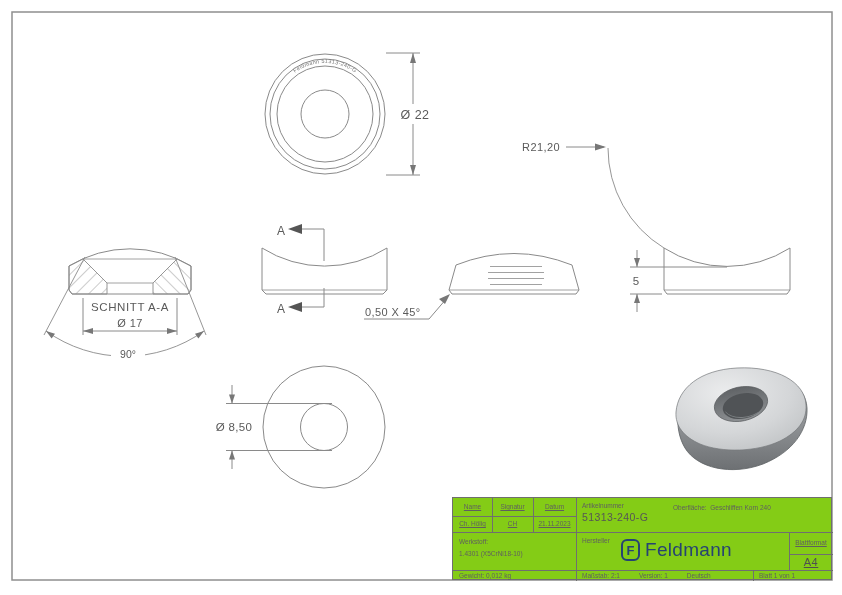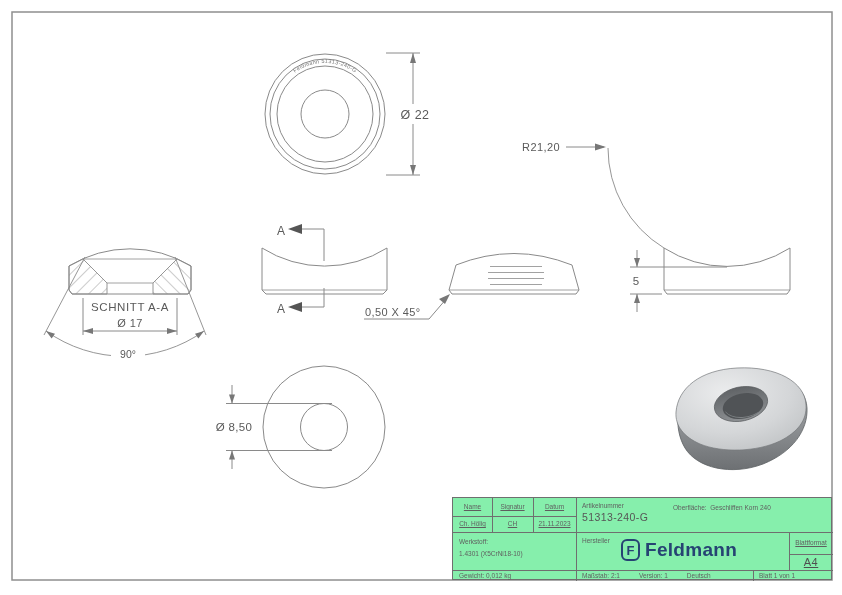--- a/index.html
+++ b/index.html
@@ -1,32 +1,32 @@
 <!DOCTYPE html>
 <html><head>
 <meta charset="utf-8">
 <style>
   html,body{margin:0;padding:0;background:#fff;}
   #page{position:relative;width:842px;height:595px;background:#ffffff;overflow:hidden;
         font-family:"Liberation Sans",sans-serif;}
   #drawing{position:absolute;left:0;top:0;}
   
   #titleblock{position:absolute;left:452px;top:497px;width:380px;height:83px;
-              border:1.2px solid #6f6f6f;box-sizing:border-box;background:#86efac;color:#5f5f5f;}
+              border:1.2px solid #6f6f6f;box-sizing:border-box;background:#84cc16;color:#5f5f5f;}
   .tbl-v{position:absolute;width:1px;background:#6f6f6f;}
   .tbl-h{position:absolute;height:1px;background:#6f6f6f;}
   .tbl-txt{position:absolute;font-size:6.5px;line-height:1;white-space:nowrap;color:#5f5f5f;}
   .ctr{text-align:center;text-decoration:underline;}
   .artnum{font-size:10.5px;letter-spacing:0.4px;color:#565656;}
   .a4{font-size:11px;letter-spacing:0.5px;color:#4f4f4f;}
   #logo{position:absolute;left:168px;top:41px;display:flex;align-items:center;gap:5px;}
   #logo .licon{width:19px;height:22px;border:2.6px solid #264373;border-radius:6px;
                display:flex;align-items:center;justify-content:center;
                font-weight:bold;font-size:13px;color:#264373;box-sizing:border-box;}
-  #logo .ltxt{font-weight:bold;font-size:19px;color:#264373;letter-spacing:0.3px;}
+  #logo .ltxt{font-weight:normal;font-size:19px;color:#264373;letter-spacing:0.3px;}
   .mrow{display:flex;gap:19px;}
 </style>
 </head>
 <body>
 
 <div id="page">
 
 <svg id="drawing" width="842" height="595" viewBox="0 0 842 595" xmlns="http://www.w3.org/2000/svg" xmlns:xlink="http://www.w3.org/1999/xlink">
   <defs>
     <pattern id="hatchL" width="9" height="9" patternUnits="userSpaceOnUse" patternTransform="rotate(45)">

